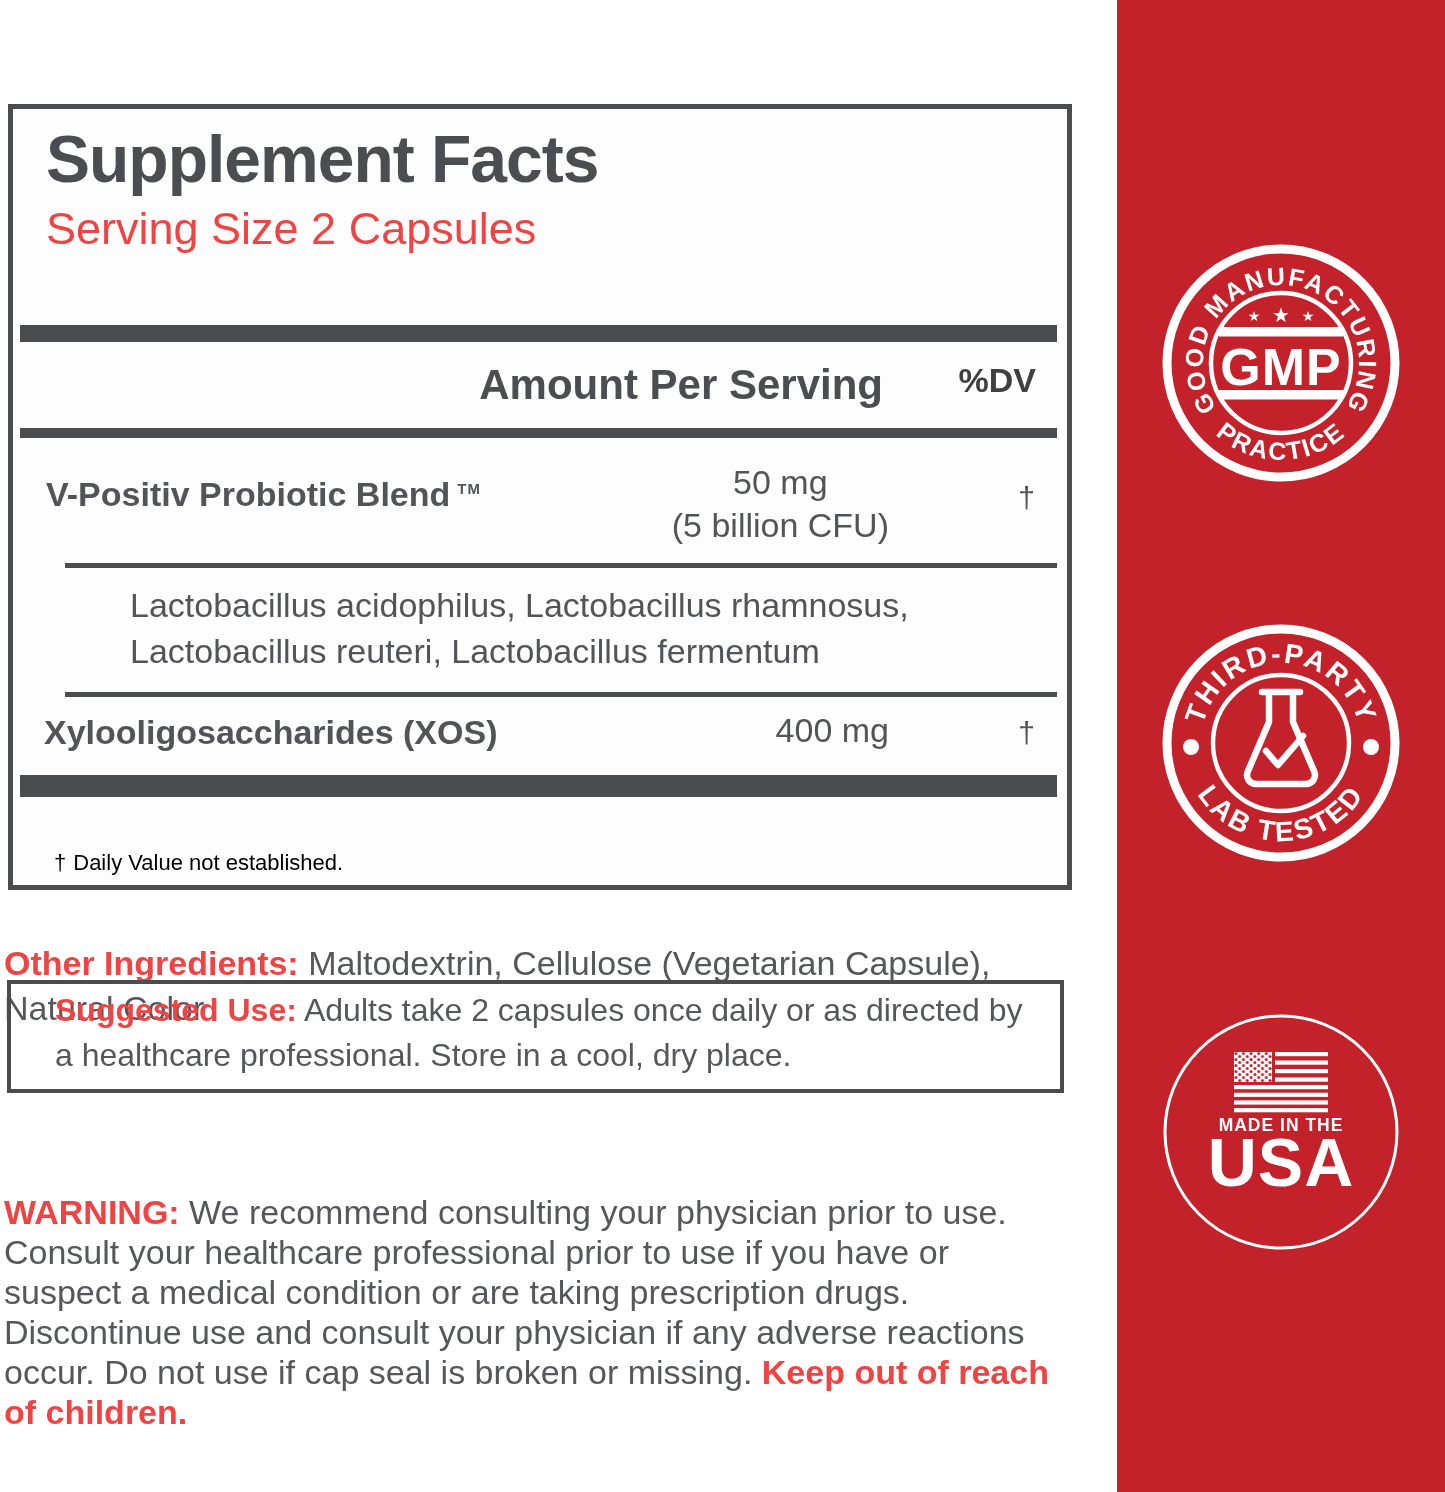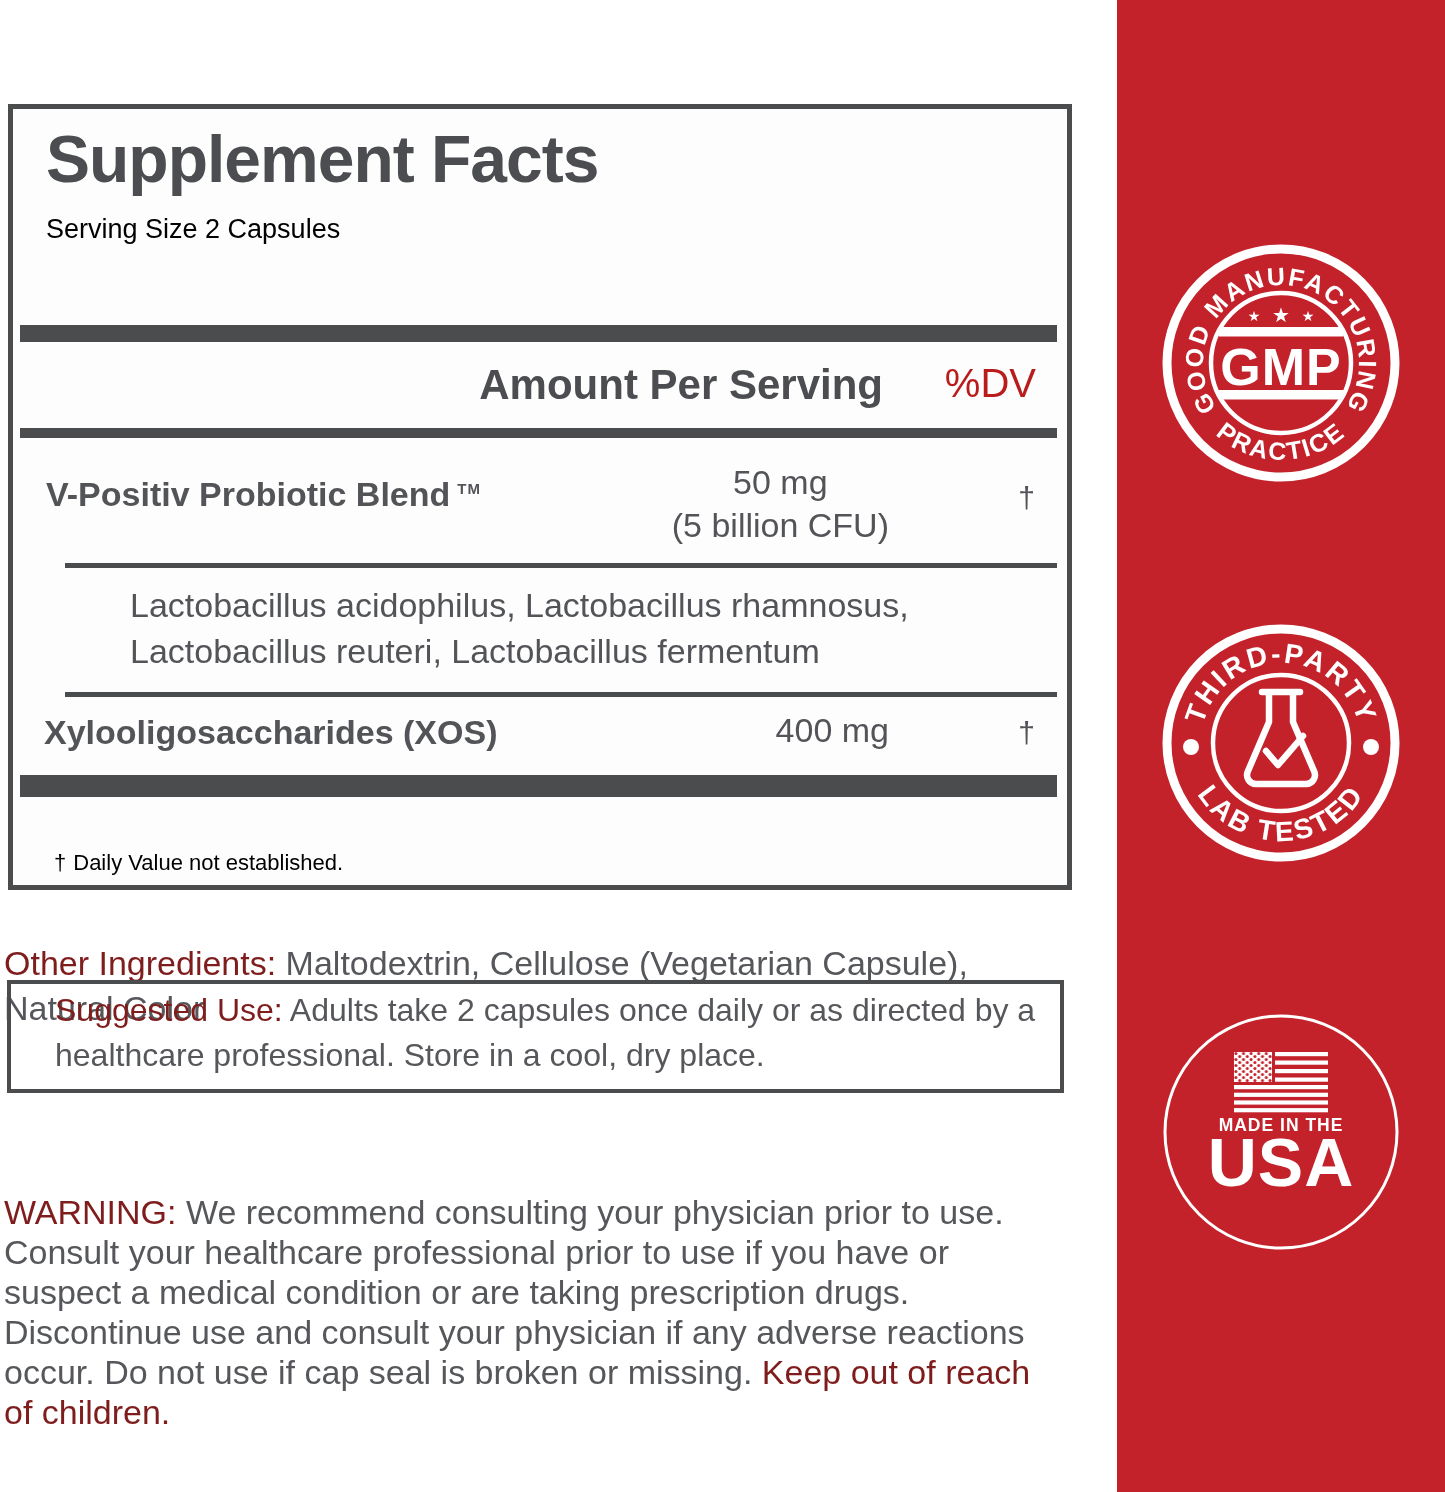--- a/index.html
+++ b/index.html
@@ -11,49 +11,49 @@
   
   .facts-box {
     position:absolute; left:8px; top:104px; width:1064px; height:786px;
     border:5px solid #4a4c4e; background:#fdfdfd; box-sizing:border-box;
   }
   .fb-title {
     position:absolute; left:33px; top:14px; margin:0;
     font-size:66px; font-weight:bold; letter-spacing:-1px; color:#4b4d50;
     line-height:1.1; white-space:nowrap;
   }
-  .fb-serving { position:absolute; left:33px; top:97px; font-size:27px; line-height:46px; color:#000000; }
+  .fb-serving { position:absolute; left:33px; top:97px; font-size:45px; line-height:46px; color:#ef4444; }
   .bar { position:absolute; left:7px; right:10px; background:#4a4c4e; }
   .bar-1 { top:216px; height:17px; }
   .bar-2 { top:319px; height:10px; }
   .bar-3 { top:666px; height:22px; }
   .hairline { position:absolute; left:52px; right:10px; height:5px; background:#4a4c4e; }
   .hl-1 { top:454px; }
   .hl-2 { top:583px; }
   .col-amount { position:absolute; right:184px; top:252px; font-size:42px; font-weight:bold; color:#4b4d50; white-space:nowrap; }
-  .col-dv     { position:absolute; right:31px;  top:252px; font-size:40px; font-weight:normal; color:#b91c1c; white-space:nowrap; }
+  .col-dv     { position:absolute; right:31px;  top:252px; font-size:34px; font-weight:bold; color:#404040; white-space:nowrap; }
   .row-name { position:absolute; font-size:34px; color:#525458; white-space:nowrap;font-weight:bold; }
   .r1-name { left:33px; top:366px; }
   .r2-name { left:31px; top:604px; }
   .tm { font-size:15px; vertical-align:super; margin-left:7px; letter-spacing:1px; }
   .amount-cell { position:absolute; right:178px; text-align:center; font-size:34px; line-height:43px; color:#525458; white-space:nowrap; }
   .r1-amount { top:352px; }
   .r2-amount { top:604px; line-height:34px; }
   .dv-cell { position:absolute; right:32px; font-size:30px; color:#525458; }
   .r1-dv { top:372px; }
   .r2-dv { top:607px; }
   .sub-ingredients {
     position:absolute; left:69px; top:473px; width:870px;
     font-size:34px; line-height:46px; color:#525458;margin-left:48px;
   }
   .fb-footnote { position:absolute; left:41px; top:701px; font-size:22px; color:#000000;margin-top:40px; }
   .fb-footnote .dagger { margin-right:7px; }
   
   .para { position:absolute; font-size:34px; color:#55575b; }
-  .para b, .label-bold { font-weight:normal; color:#7f1d1d; }
+  .para b, .label-bold { font-weight:bold; color:#ef4444; }
   .other-ing { left:4px; top:907px; width:1062px; line-height:45px; }
   .suggest-box {
     position:absolute; left:7px; top:980px; width:1057px; height:113px;
     border:4px solid #4a4c4e; box-sizing:border-box;
     padding:4px 20px 0 44px; font-size:32px; line-height:45px; color:#55575b;
   }
   .warning { left:4px; top:1158px; width:1050px; line-height:40px; }
   
   .sidebar { position:absolute; left:1117px; top:0; width:328px; height:1492px; background:#c3222a; }
   .badge { position:absolute; left:44px; width:240px; height:240px; }

